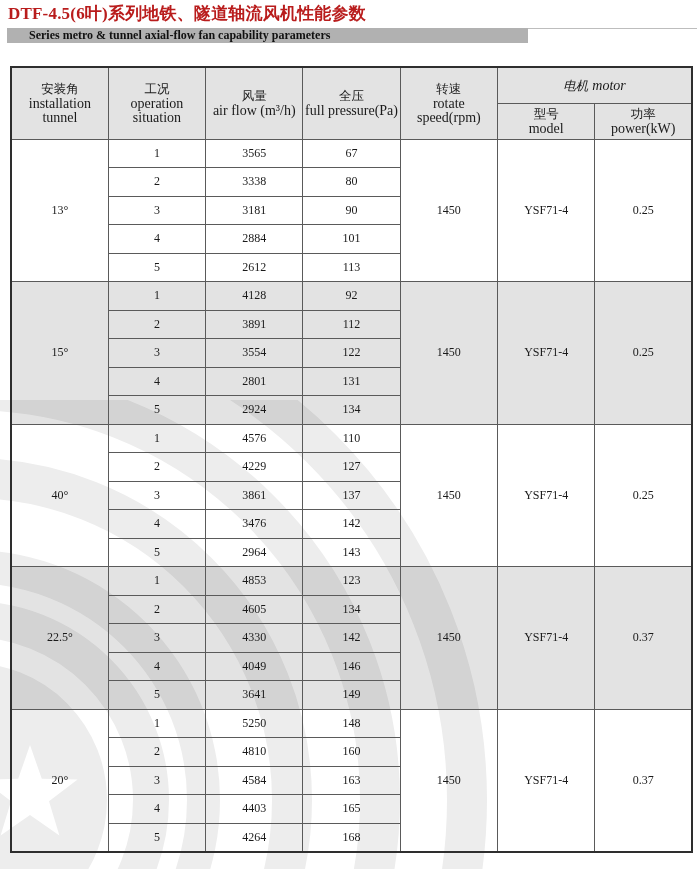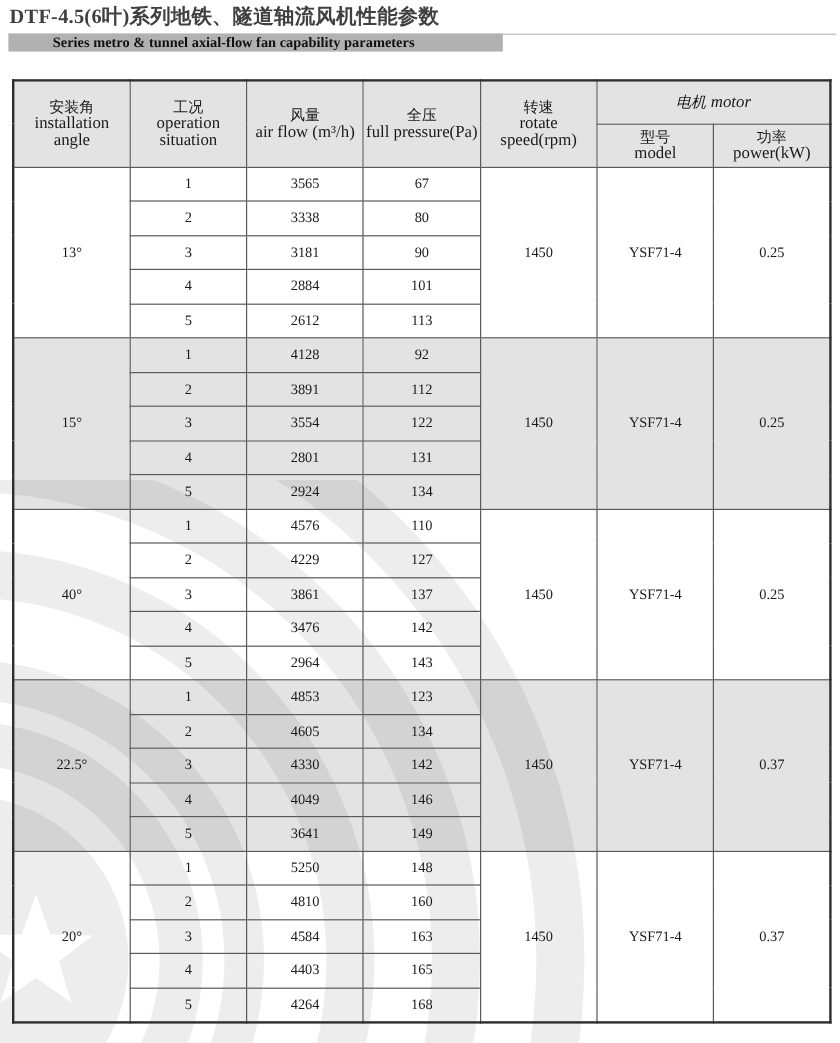--- a/index.html
+++ b/index.html
@@ -4,32 +4,32 @@
 <style>
   html,body{margin:0;padding:0;}
   body{
     width:700px;height:869px;position:relative;background:#ffffff;
     font-family:"Liberation Serif","DejaVu Serif",serif;
     color:#1a1a1a;overflow:hidden;
   }
   .watermark{position:absolute;left:0;top:400px;z-index:0;pointer-events:none;}
   .page-title{
     position:absolute;left:8px;top:2px;z-index:2;
-    font-size:17px;font-weight:bold;letter-spacing:.2px;color:#404040;
+    font-size:17px;font-weight:bold;letter-spacing:.2px;color:#b91c1c;
     white-space:nowrap;
   }
   .subtitle-rule{
     position:absolute;left:7px;top:28px;width:690px;height:1px;
     background:#bdbdbd;z-index:1;
   }
   .subtitle-bar{
-    position:absolute;left:7px;top:28px;width:412px;height:15px;
+    position:absolute;left:7px;top:28px;width:521px;height:15px;
     background:#b1b1b1;z-index:2;
     font-size:12px;font-weight:bold;line-height:15px;
-    padding-left:37px;box-sizing:border-box;color:#111;
+    padding-left:22px;box-sizing:border-box;color:#111;
     white-space:nowrap;
   }
   table.params{
     position:absolute;left:10px;top:66px;z-index:1;
     width:681px;border-collapse:collapse;table-layout:fixed;
     border:2px solid #2e2e2e;
     background:transparent;
     padding-left:24px;
   }
   table.params th, table.params td{
@@ -73,21 +73,21 @@
     <col style="width:97.3px">
       <col style="width:97.3px">
       <col style="width:97.3px">
     <col style="width:97.3px">
   </colgroup>
   <thead>
     <tr>
       <th rowspan="2">
         <span class="hdr-zh">安装角</span>
         <span class="hdr-en">installation
-angle</span>
+tunnel</span>
       </th>
       <th rowspan="2">
         <span class="hdr-zh">工况</span>
         <span class="hdr-en">operation
 situation</span>
       </th>
       <th rowspan="2">
         <span class="hdr-zh">风量</span>
         <span class="hdr-en">air flow (m³/h)</span>
       </th>

